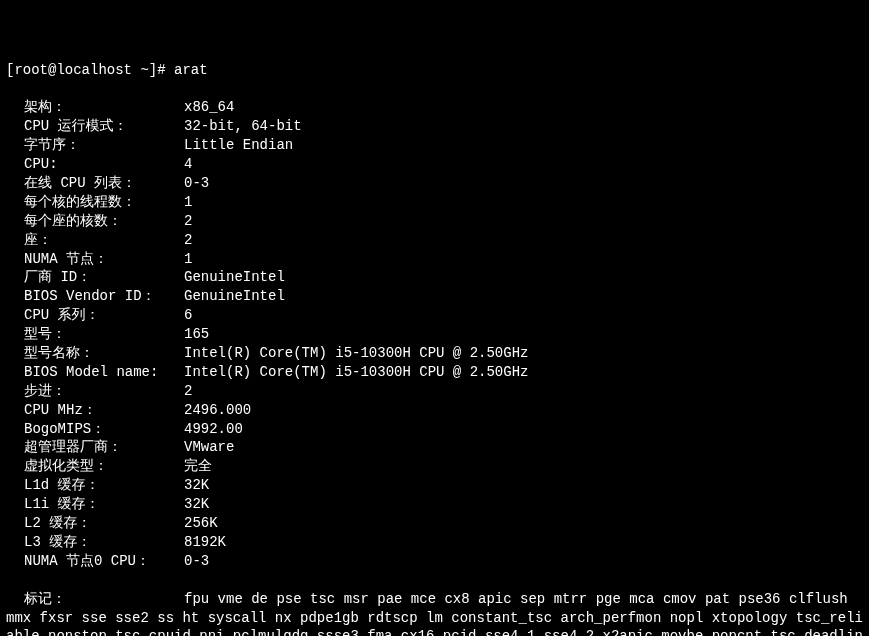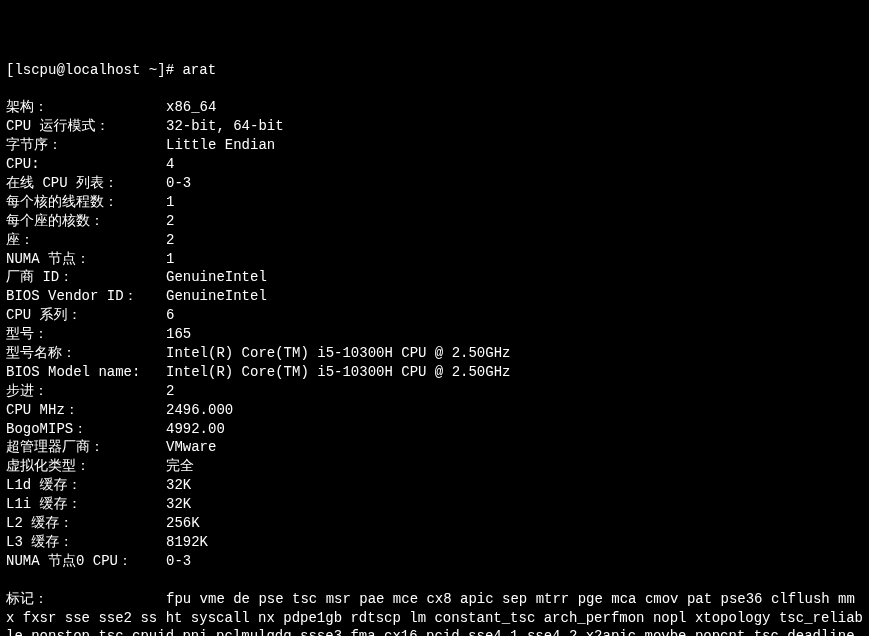--- a/index.html
+++ b/index.html
@@ -10,25 +10,25 @@
     font-size: 14px;
     line-height: 1.35;
     padding: 4px 6px;
     width: 869px;
     height: 636px;
     overflow: hidden;
     white-space: pre;
   }
   .prompt-line {}
   .row { display: flex; }
-  .label { width: 160px; display: inline-block; }
+  .label { width: 160px; display: inline-block; margin-left: 18px; }
   .value { }
   .flags { white-space: pre-wrap; word-break: break-all; }
 </style>
 </head>
 <body>
 
 
-<div class="prompt-line"><span>[lscpu@localhost ~]# </span><span>arat</span></div>
+<div class="prompt-line"><span>[root@localhost ~]# </span><span>arat</span></div>
 <div id="rows"><div class="row"><span class="label">架构：</span><span class="value">x86_64</span></div><div class="row"><span class="label">CPU 运行模式：</span><span class="value">32-bit, 64-bit</span></div><div class="row"><span class="label">字节序：</span><span class="value">Little Endian</span></div><div class="row"><span class="label">CPU:</span><span class="value">4</span></div><div class="row"><span class="label">在线 CPU 列表：</span><span class="value">0-3</span></div><div class="row"><span class="label">每个核的线程数：</span><span class="value">1</span></div><div class="row"><span class="label">每个座的核数：</span><span class="value">2</span></div><div class="row"><span class="label">座：</span><span class="value">2</span></div><div class="row"><span class="label">NUMA 节点：</span><span class="value">1</span></div><div class="row"><span class="label">厂商 ID：</span><span class="value">GenuineIntel</span></div><div class="row"><span class="label">BIOS Vendor ID：</span><span class="value">GenuineIntel</span></div><div class="row"><span class="label">CPU 系列：</span><span class="value">6</span></div><div class="row"><span class="label">型号：</span><span class="value">165</span></div><div class="row"><span class="label">型号名称：</span><span class="value">Intel(R) Core(TM) i5-10300H CPU @ 2.50GHz</span></div><div class="row"><span class="label">BIOS Model name:</span><span class="value">Intel(R) Core(TM) i5-10300H CPU @ 2.50GHz</span></div><div class="row"><span class="label">步进：</span><span class="value">2</span></div><div class="row"><span class="label">CPU MHz：</span><span class="value">2496.000</span></div><div class="row"><span class="label">BogoMIPS：</span><span class="value">4992.00</span></div><div class="row"><span class="label">超管理器厂商：</span><span class="value">VMware</span></div><div class="row"><span class="label">虚拟化类型：</span><span class="value">完全</span></div><div class="row"><span class="label">L1d 缓存：</span><span class="value">32K</span></div><div class="row"><span class="label">L1i 缓存：</span><span class="value">32K</span></div><div class="row"><span class="label">L2 缓存：</span><span class="value">256K</span></div><div class="row"><span class="label">L3 缓存：</span><span class="value">8192K</span></div><div class="row"><span class="label">NUMA 节点0 CPU：</span><span class="value">0-3</span></div></div>
 <div class="flags"><span class="label">标记：</span><span>fpu vme de pse tsc msr pae mce cx8 apic sep mtrr pge mca cmov pat pse36 clflush mmx fxsr sse sse2 ss ht syscall nx pdpe1gb rdtscp lm constant_tsc arch_perfmon nopl xtopology tsc_reliable nonstop_tsc cpuid pni pclmulqdq ssse3 fma cx16 pcid sse4_1 sse4_2 x2apic movbe popcnt tsc_deadline_timer aes xsave avx f16c rdrand hypervisor lahf_lm abm 3dnowprefetch cpuid_fault invpcid_single ssbd ibrs ibpb stibp ibrs_enhanced fsgsbase tsc_adjust bmi1 avx2 smep bmi2 invpcid rdseed adx smap clflushopt xsaveopt xsavec xgetbv1 xsaves arat pku ospke md_clear flush_l1d arch_capabilities</span></div>
 
 
 
 </body></html>

